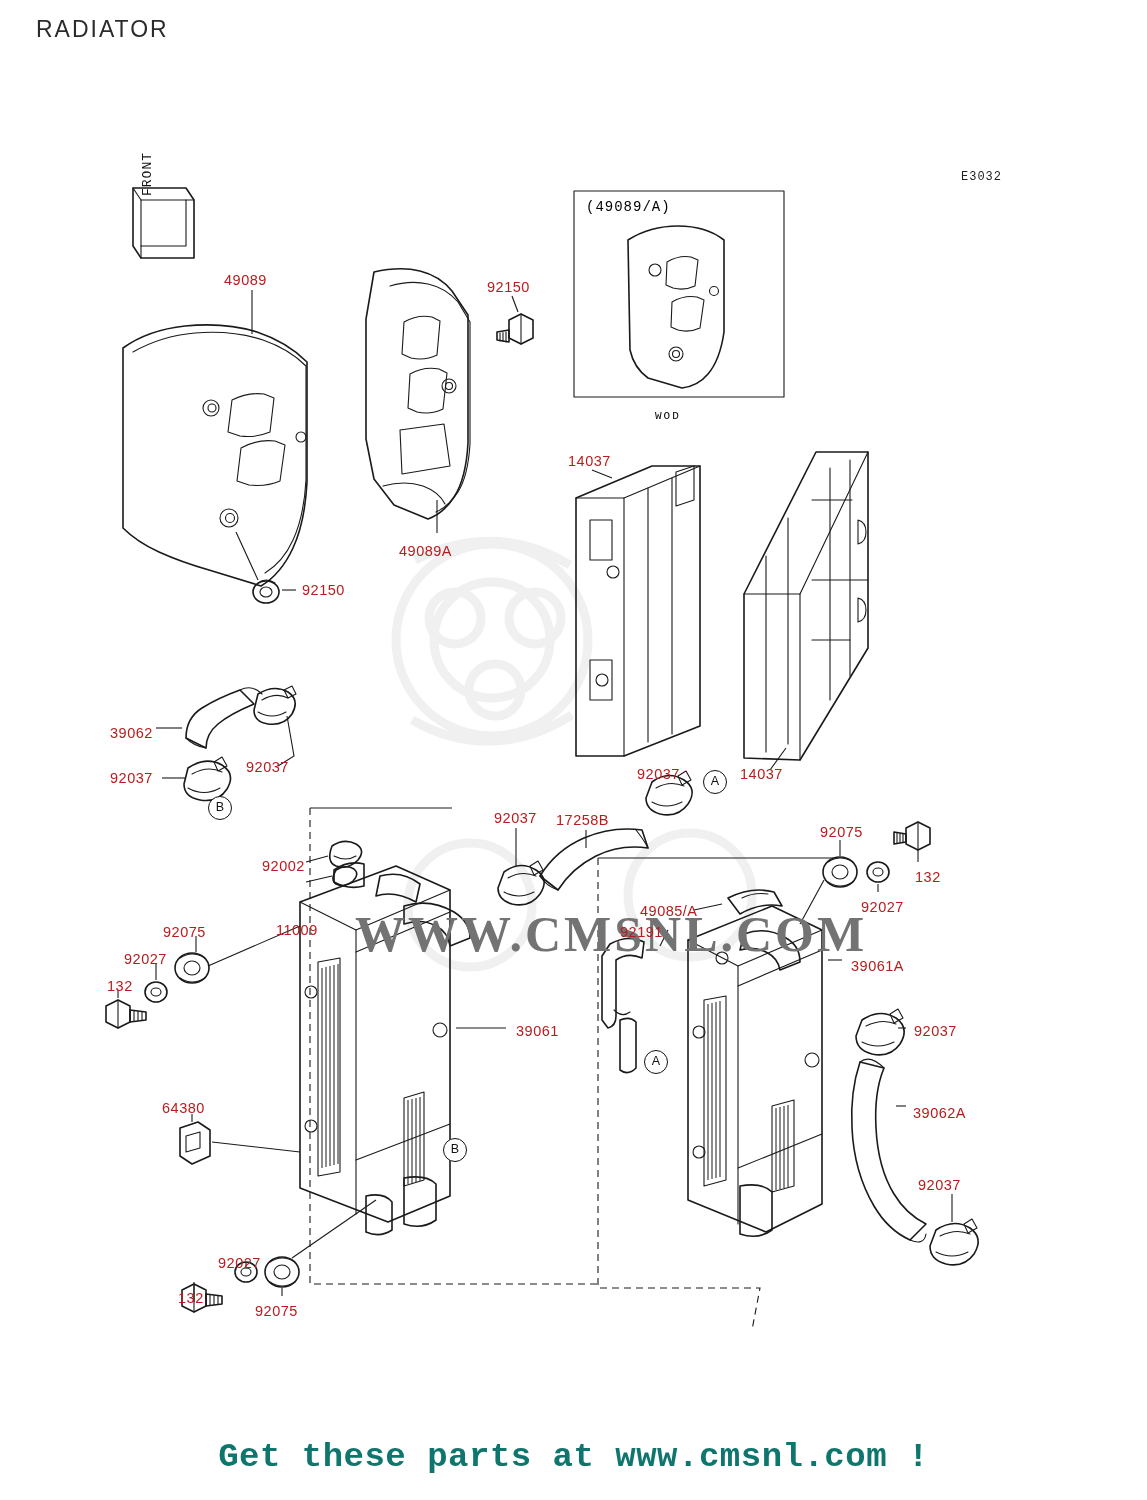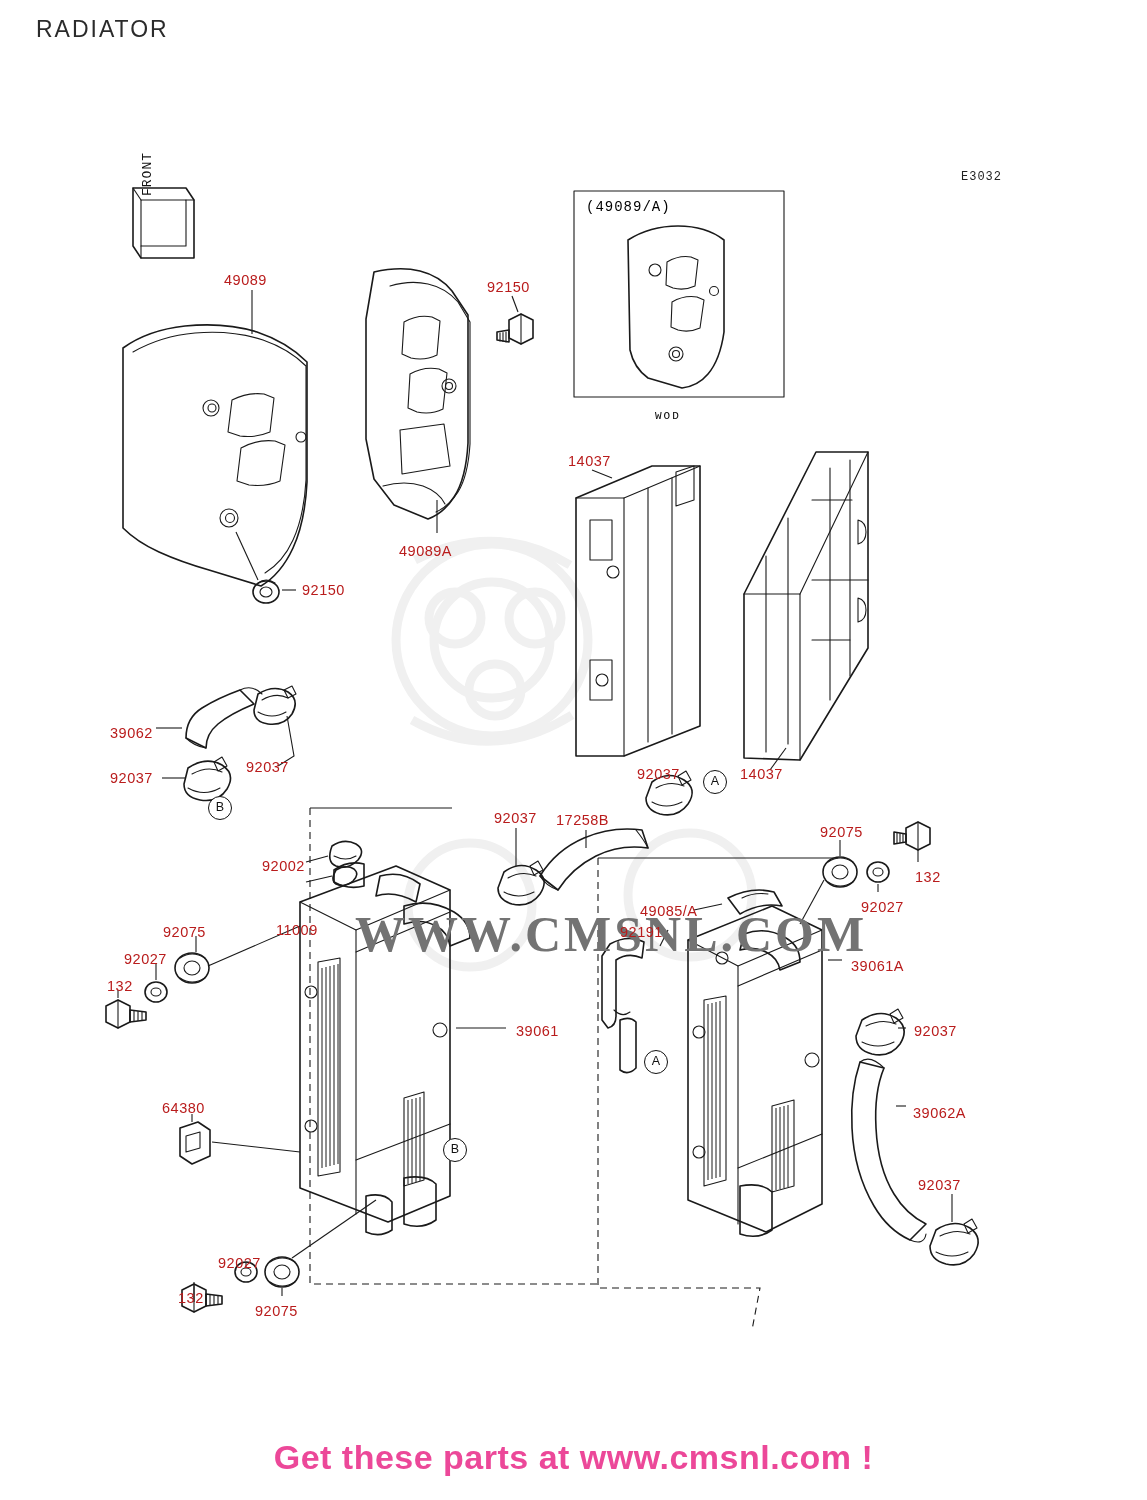--- a/index.html
+++ b/index.html
@@ -54,25 +54,25 @@
     font-family: "Liberation Sans", sans-serif;
     color: #111;
     background: #fff;
   }
   #footer {
     position: absolute;
     left: 0;
     top: 1438px;
     width: 1147px;
     text-align: center;
-    font-family: Liberation Sans, sans-serif;
+    font-family: Liberation Mono, monospace;
     font-weight: bold;
     font-size: 34px;
     letter-spacing: 0.5px;
-    color: #ec4899;
+    color: #0f766e;
   }
   #art {
     position: absolute;
     left: 0;
     top: 0;
   }
   .wm {
     position: absolute;
     color: #efefef;
     font-family: "Liberation Serif", serif;

